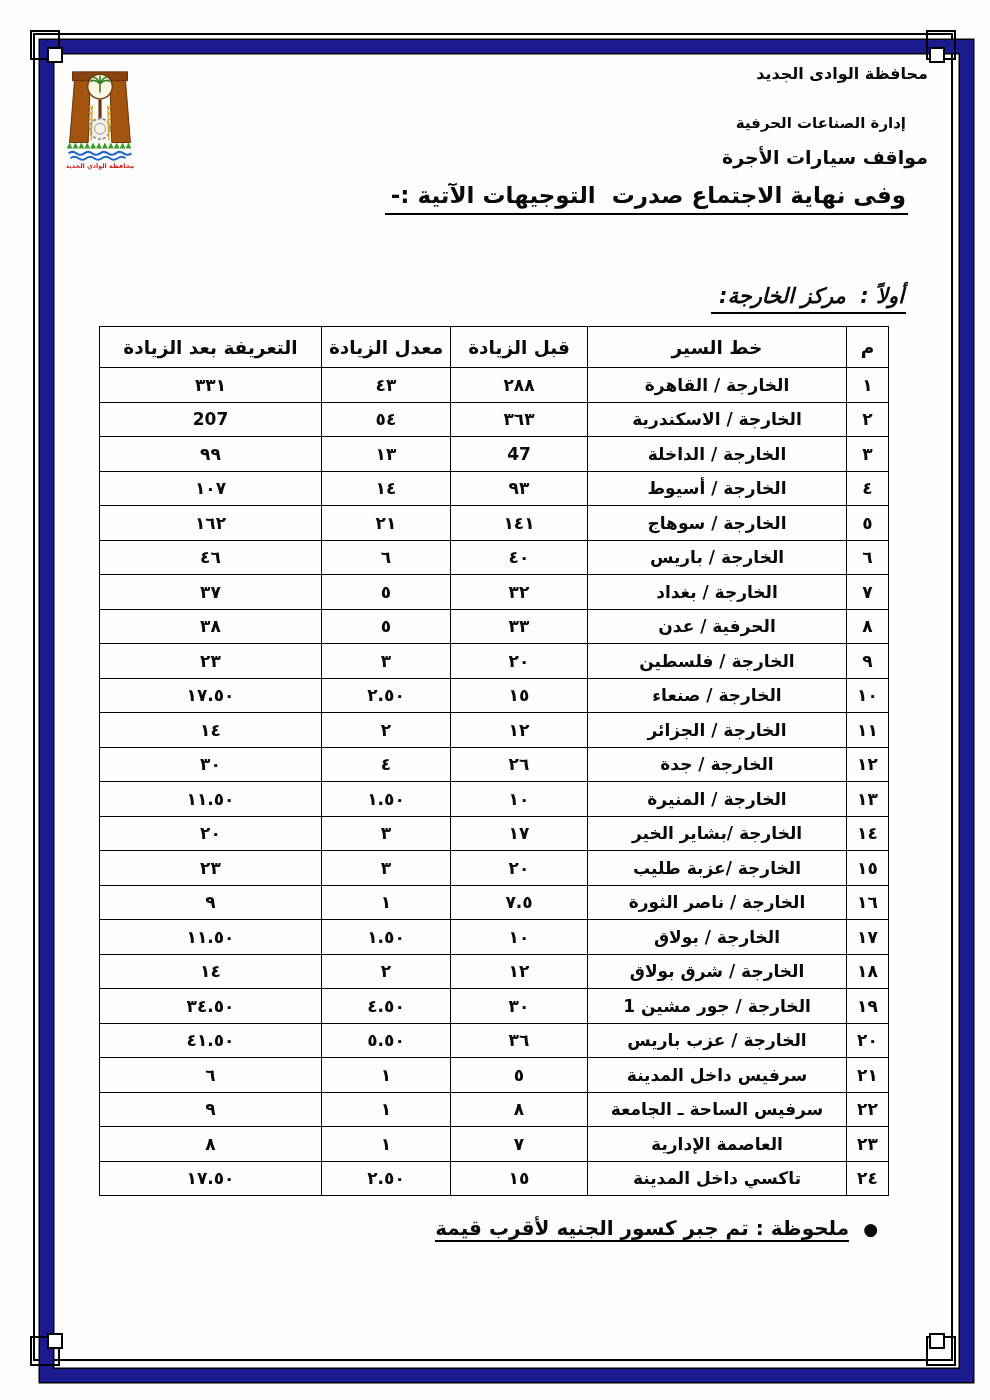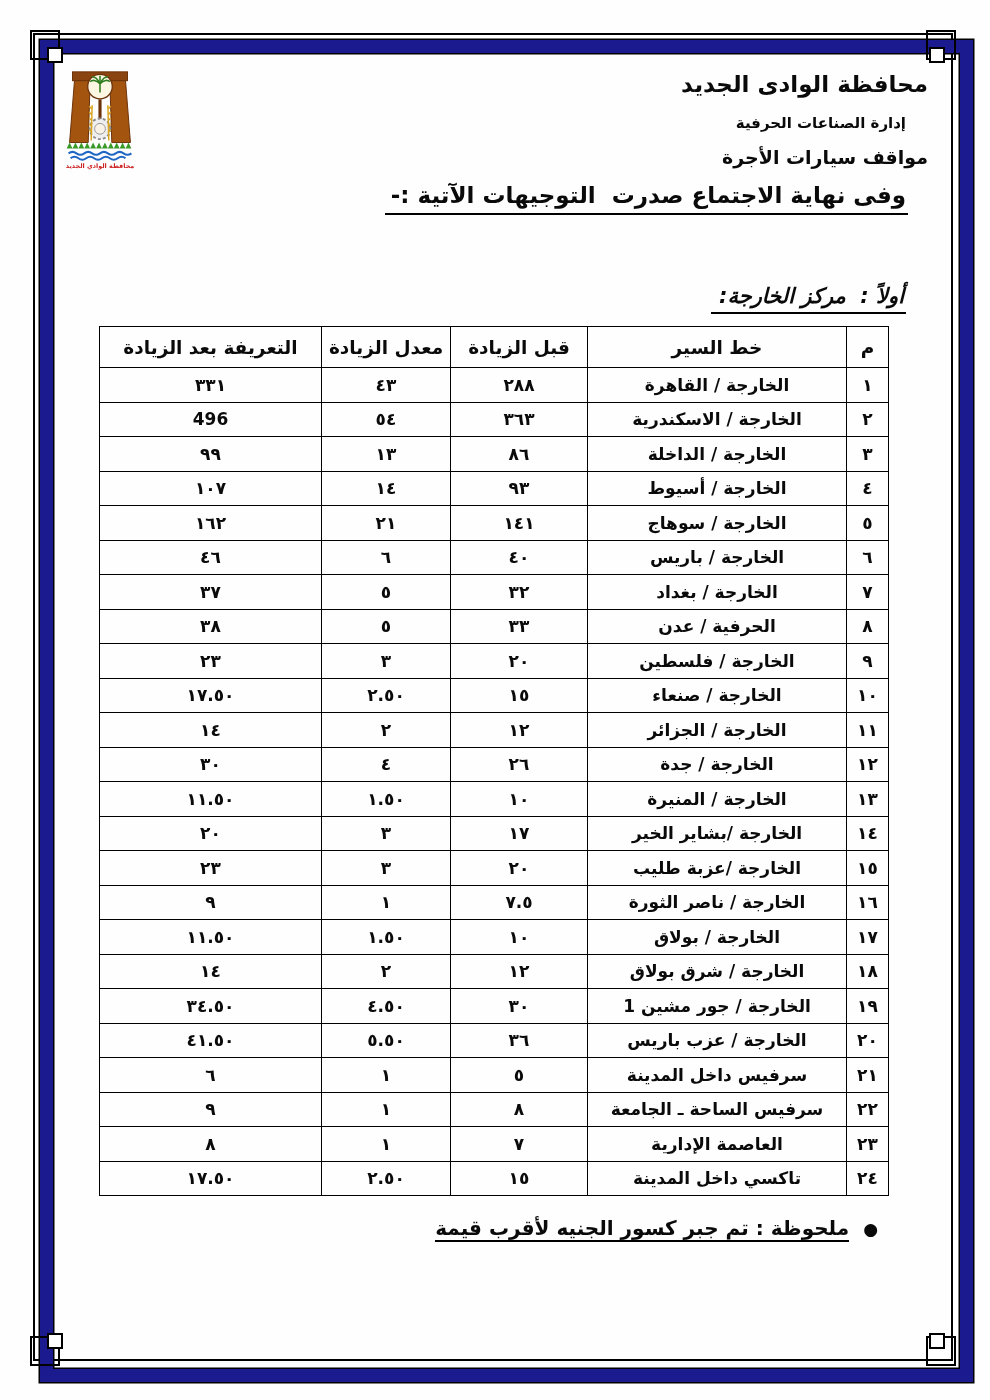--- a/index.html
+++ b/index.html
@@ -21,21 +21,21 @@
   .c-tr-big{left:926px;top:30px;width:26px;height:26px;}
   .c-tr-small{left:929px;top:47px;width:12px;height:12px;}
   .c-bl-big{left:30px;top:1336px;width:26px;height:26px;}
   .c-bl-small{left:47px;top:1333px;width:12px;height:12px;}
   .c-br-big{left:926px;top:1336px;width:26px;height:26px;}
   .c-br-small{left:929px;top:1333px;width:12px;height:12px;}
 
   
   .logo{position:absolute;left:60px;top:64px;width:80px;height:108px;}
   .hdr{position:absolute;right:62px;text-align:right;font-weight:700;white-space:pre-wrap;}
-  .gov-name{top:71px;font-size:23px;letter-spacing:-0.5px;}
+  .gov-name{top:64px;font-size:16px;letter-spacing:-0.5px;}
   .dept-name{top:114px;right:84px;font-size:15px;text-align:right;}
   .office-name{top:146px;font-size:19px;}
 
   
   .doc-title{position:absolute;top:182px;right:82px;font-size:23px;font-weight:700;
     border-bottom:2.5px solid #000;padding:0 2px 5px 6px;white-space:pre-wrap;margin-left:47px;}
   .para{position:absolute;top:219px;right:82px;width:828px;font-size:19px;
     font-weight:700;line-height:31px;text-align:right;white-space:pre-wrap;}
   .para-l2{display:block;margin-left:288px;text-align:left;padding-left:0;}
   .section-head{position:absolute;top:284px;right:84px;font-size:21px;font-weight:700;
@@ -141,26 +141,26 @@
           <td>الخارجة / القاهرة</td>
           <td>٢٨٨</td>
           <td>٤٣</td>
           <td>٣٣١</td>
         </tr>
         <tr>
           <td>٢</td>
           <td>الخارجة / الاسكندرية</td>
           <td>٣٦٣</td>
           <td>٥٤</td>
-          <td>496</td>
+          <td>207</td>
         </tr>
         <tr>
           <td>٣</td>
           <td>الخارجة / الداخلة</td>
-          <td>٨٦</td>
+          <td>47</td>
           <td>١٣</td>
           <td>٩٩</td>
         </tr>
         <tr>
           <td>٤</td>
           <td>الخارجة / أسيوط</td>
           <td>٩٣</td>
           <td>١٤</td>
           <td>١٠٧</td>
         </tr>

